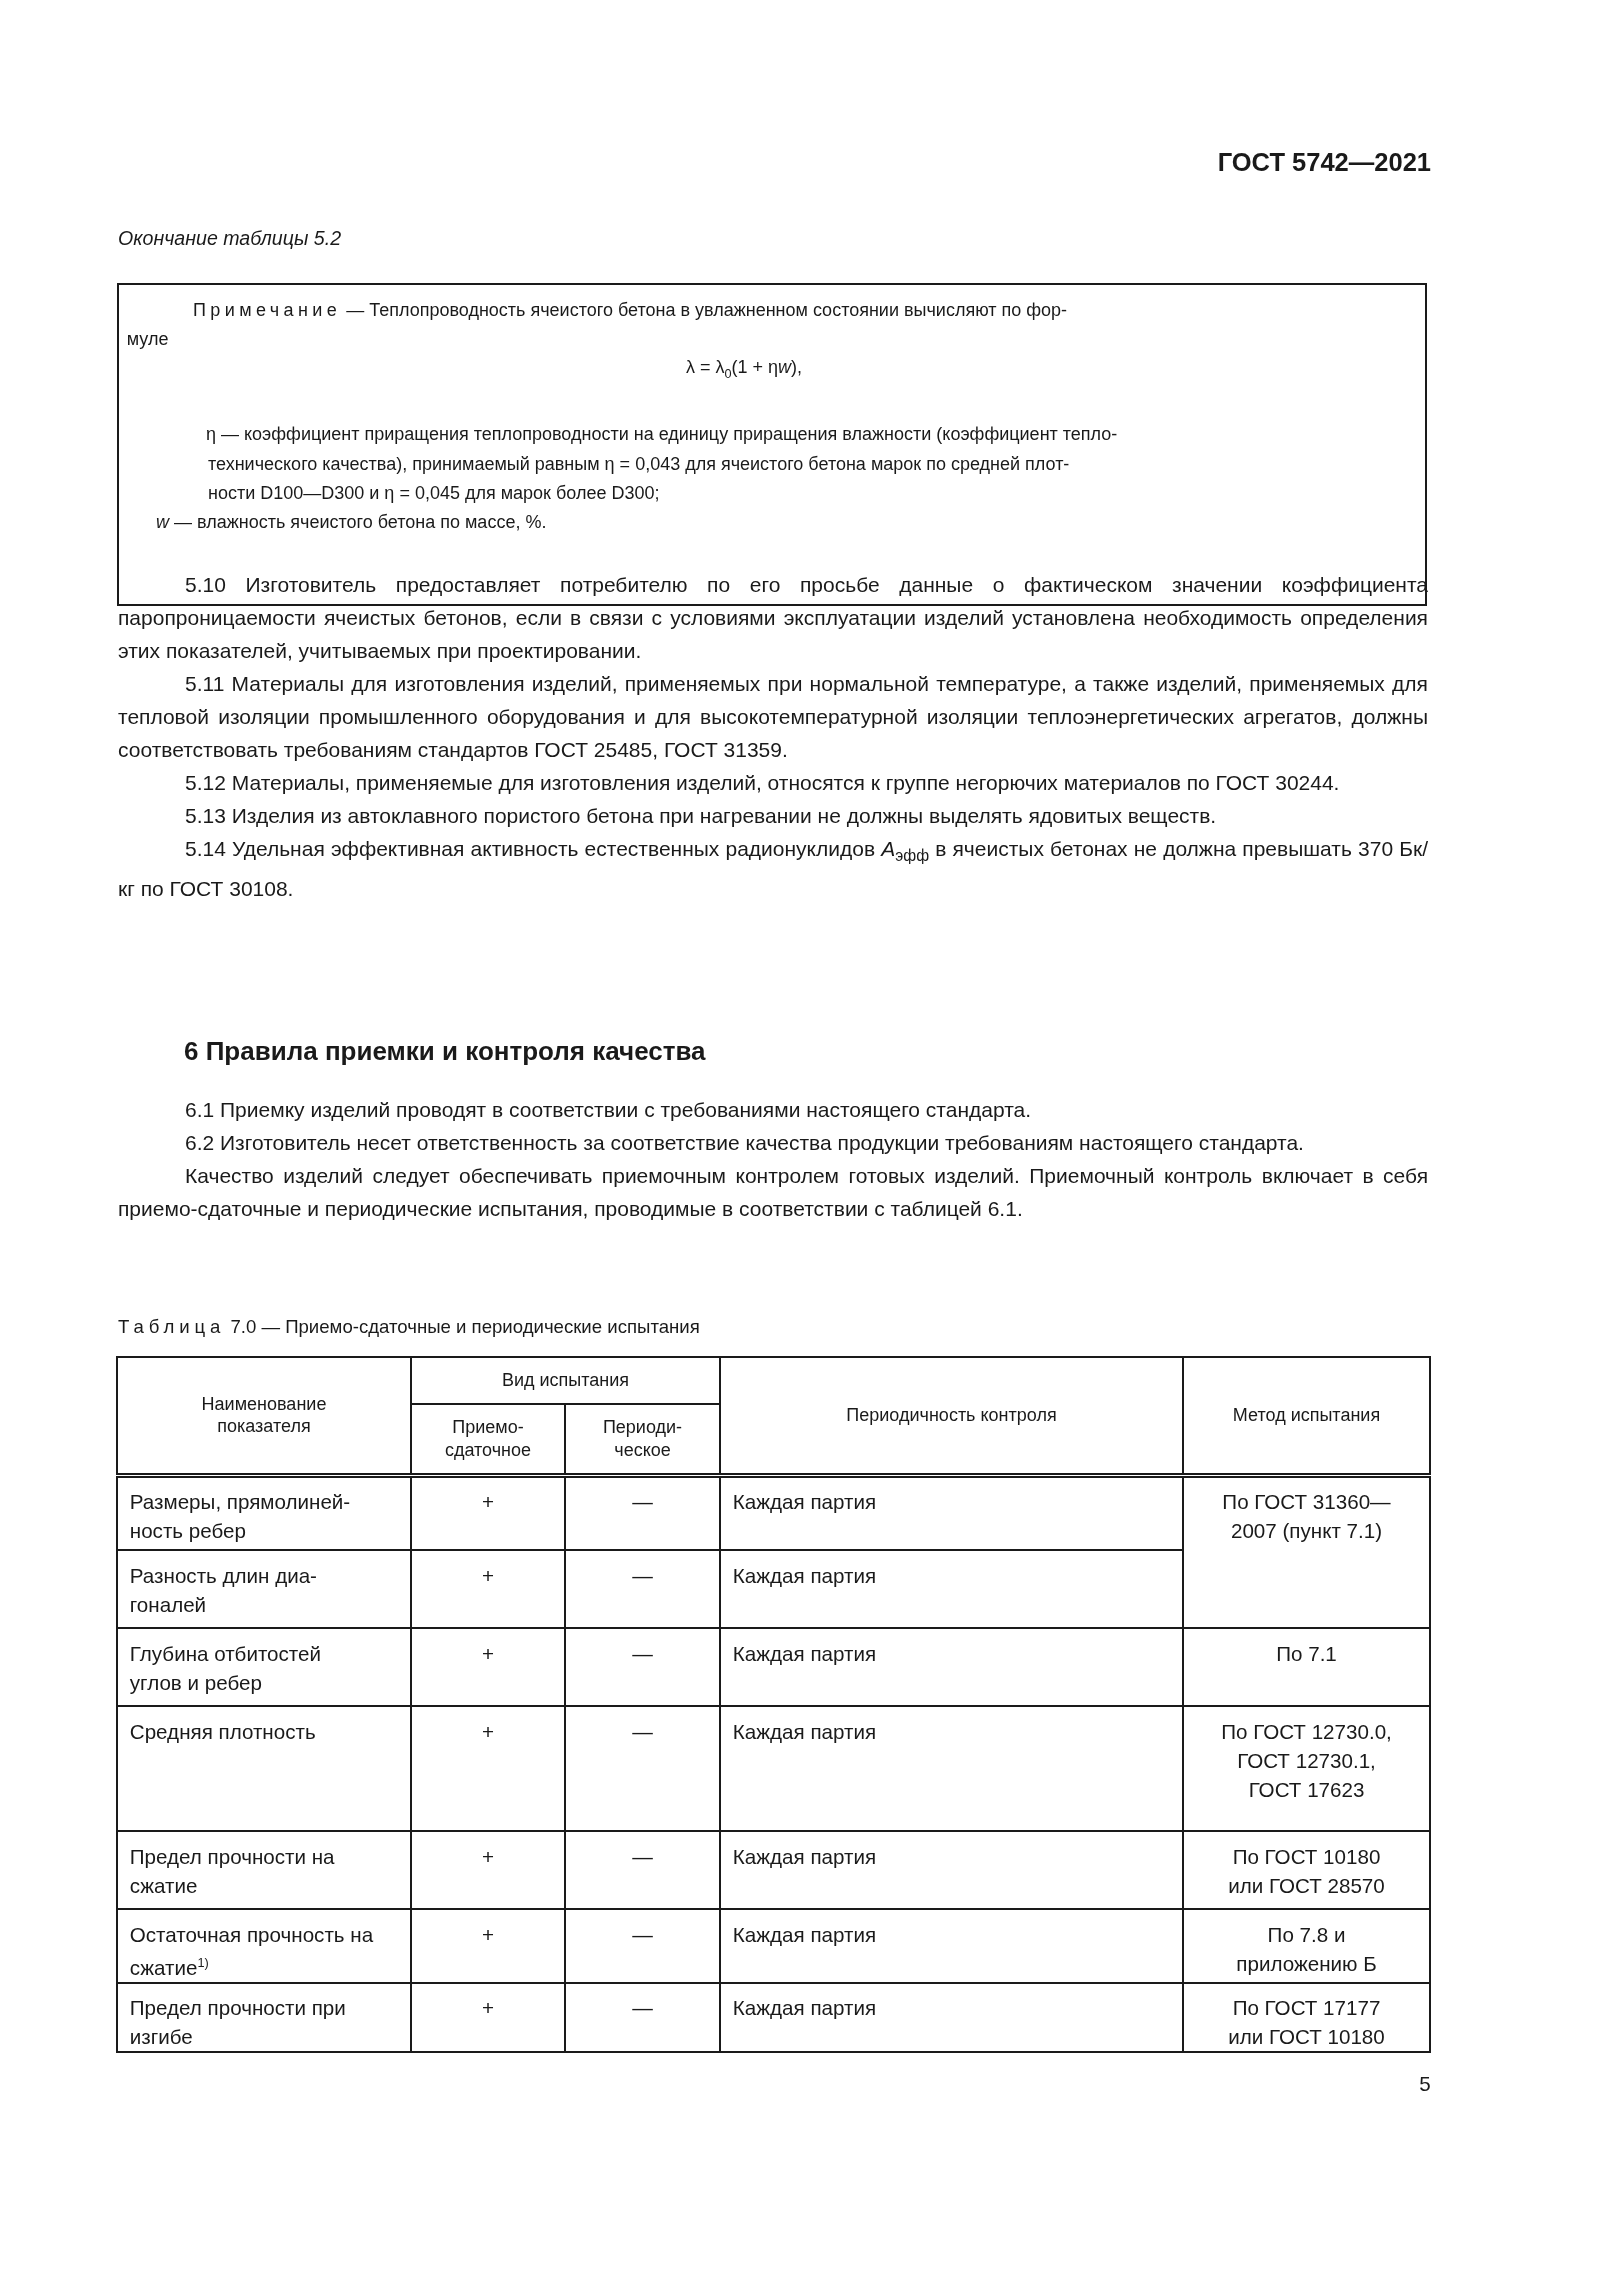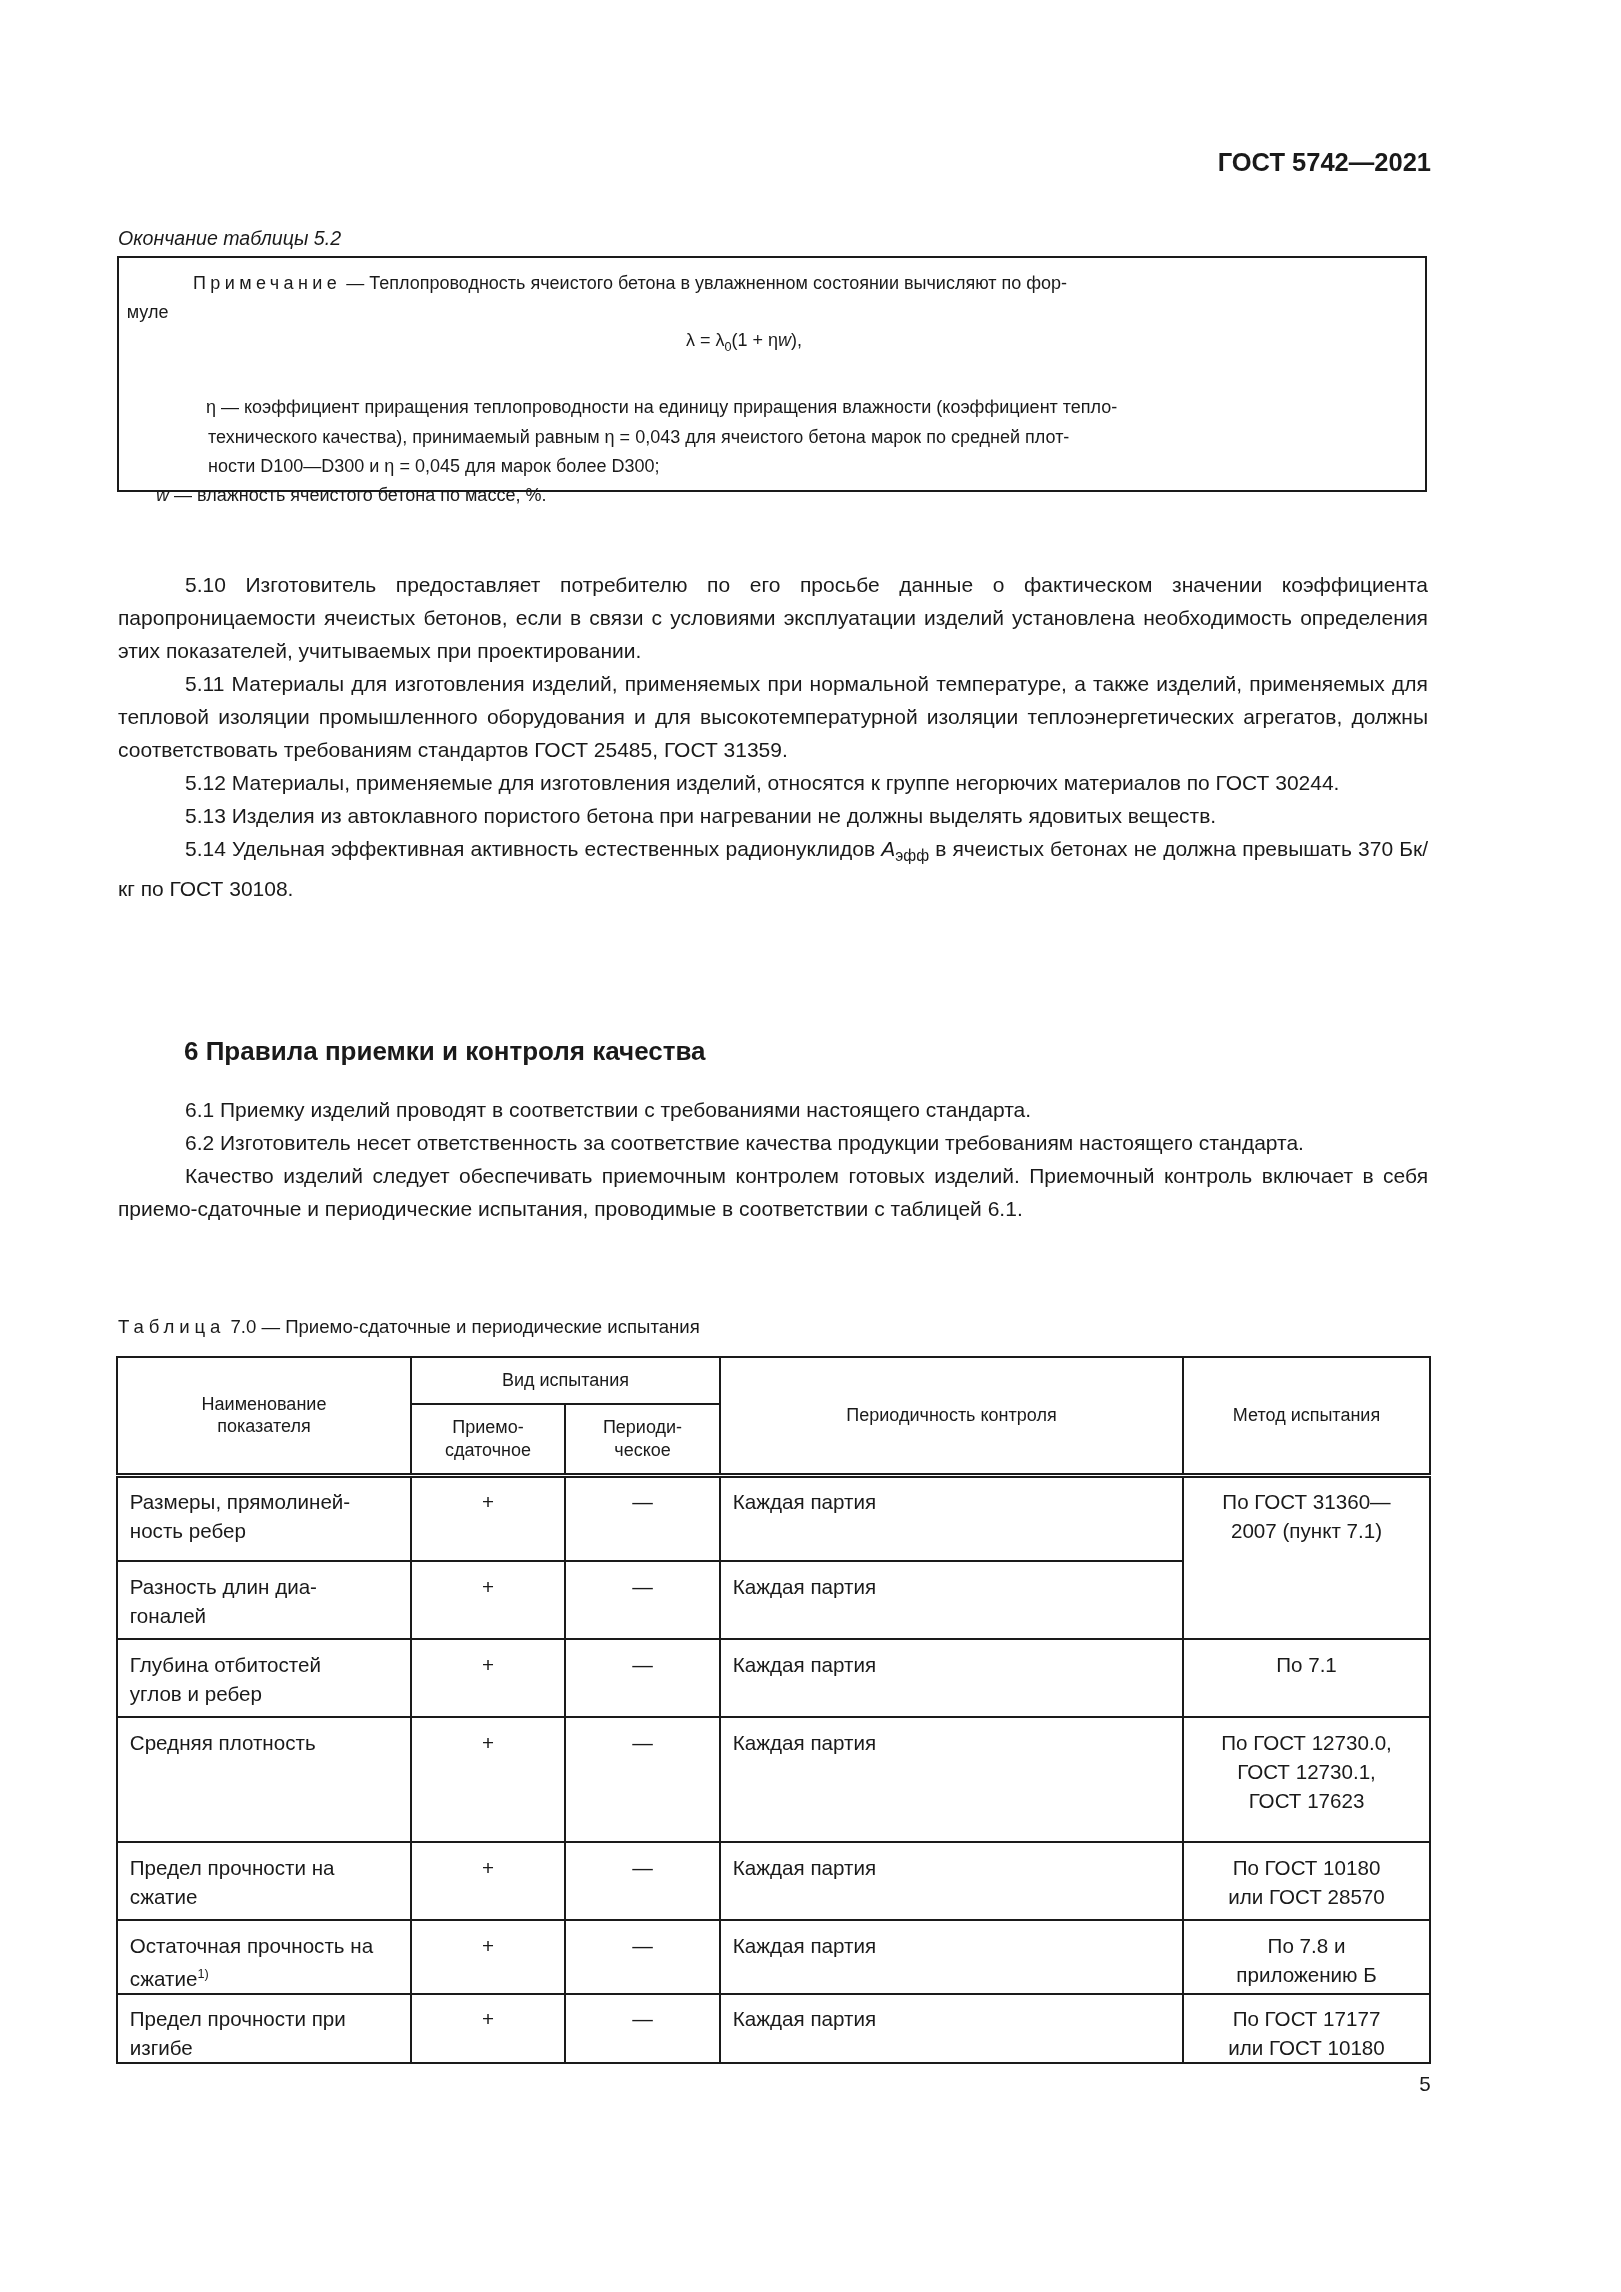--- a/index.html
+++ b/index.html
@@ -1,21 +1,21 @@
 <!DOCTYPE html>
 <html><head>
 <meta charset="utf-8">
 <style>
   html,body{margin:0;padding:0;background:#ffffff;}
   body{width:1621px;height:2293px;position:relative;overflow:hidden;
        font-family:"Liberation Sans", sans-serif;color:#1a1a1a;}
   .abs{position:absolute;}
   .hdr{left:1137px;top:147px;width:294px;text-align:right;font-weight:bold;font-size:25.5px;line-height:31px;}
   .cont{left:118px;top:225px;font-style:italic;font-size:19.6px;line-height:27.4px;}
-  .note{left:117px;top:256px;width:1310px;height:236px;border:2.9px solid #1a1a1a;box-sizing:border-box;
+  .note{left:117px;top:283px;width:1310px;height:323px;border:2.9px solid #1a1a1a;box-sizing:border-box;
         font-size:18px;line-height:30px;}
   .note .ln{position:absolute;white-space:nowrap;}
   .spaced{letter-spacing:4.4px;}
   sub.s{font-size:12.7px;vertical-align:-4.9px;}
   .para{left:118px;width:1310px;font-size:21px;line-height:33px;text-align:justify;}
   .para p{margin:0;text-indent:67px;}
   .h2{left:184px;top:1035px;font-weight:bold;font-size:26px;line-height:33px;}
   .cap{left:118px;top:1314px;font-size:18.6px;line-height:25.5px;}
   .cap .sp{letter-spacing:4.9px;}
   table.t{position:absolute;left:116px;top:1356px;border-collapse:collapse;width:1312px;table-layout:fixed;}
@@ -76,21 +76,21 @@
       <tr style="height:47px;">
     <th rowspan="2" style="padding:0 59px;">Наименование показателя</th>
     <th colspan="2">Вид испытания</th>
     <th rowspan="2">Периодичность контроля</th>
     <th rowspan="2">Метод испытания</th>
   </tr>
   <tr style="height:71px;">
     <th style="padding:0 19.6px;">Приемо-сдаточное</th>
     <th style="padding:0 21.6px;">Периоди-ческое</th>
   </tr>
-  <tr class="hb" style="height:86px;">
+  <tr class="hb" style="height:75px;">
     <td class="l" style="padding-right:19.6px;">Размеры, прямолиней-ность ребер</td>
     <td class="c">+</td>
     <td class="c">—</td>
     <td class="l">Каждая партия</td>
     <td class="m" rowspan="2" style="padding:9.8px 17.6px 0 17.6px;">По ГОСТ 31360—2007 (пункт 7.1)</td>
   </tr>
   <tr style="height:78px;">
     <td class="l" style="padding-right:39px;">Разность длин диа-гоналей</td>
     <td class="c">+</td>
     <td class="c">—</td>

